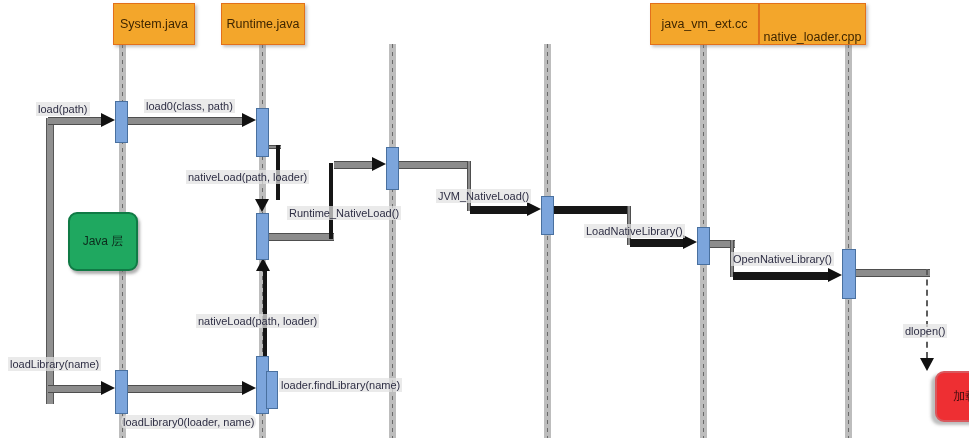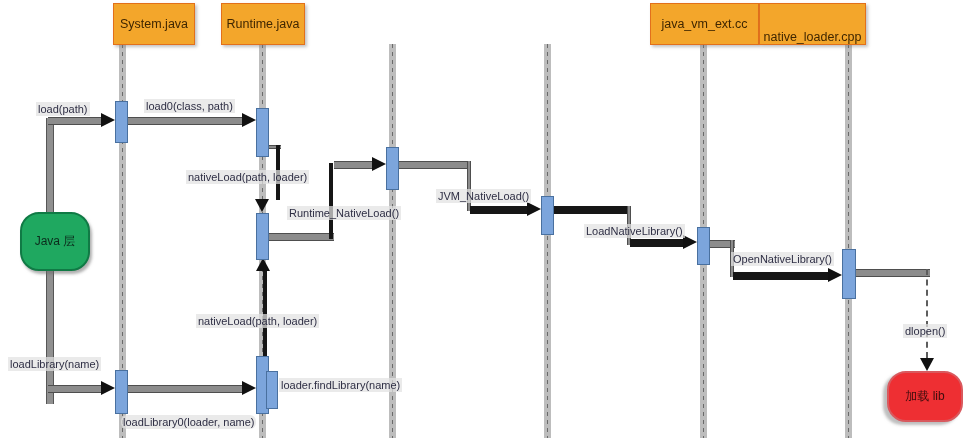--- a/index.html
+++ b/index.html
@@ -29,22 +29,22 @@
     border-right:1px solid #565656;z-index:2;}
   
   .ar,.ad,.au{position:absolute;width:0;height:0;z-index:3;}
   .ar{border-top:7px solid transparent;border-bottom:7px solid transparent;border-left:14px solid #111;}
   .ad{border-left:7px solid transparent;border-right:7px solid transparent;border-top:13px solid #111;}
   .au{border-left:7px solid transparent;border-right:7px solid transparent;border-bottom:13px solid #111;}
   
   .msg{position:absolute;font-size:11px;color:#2e2e44;white-space:nowrap;
     background:rgba(226,226,226,.72);padding:0 2px;line-height:14px;z-index:6;}
   
-  .node{position:absolute;border-radius:19px;display:flex;align-items:center;justify-content:center;
-    font-size:12px;z-index:7;}
+  .node{position:absolute;border-radius:9px;display:flex;align-items:center;justify-content:center;
+    font-size:12px;z-index:7;margin-left:48px;}
   .node.green{background:#1FA860;border:2px solid #107A45;color:#0c2b1c;
     box-shadow:2px 3px 3px rgba(110,110,110,.55);}
   .node.red{background:#EE2F33;border:2px solid #D9595E;color:#3f0d0d;
     box-shadow:-4px 3px 3px rgba(125,125,125,.5);}
 </style>
 </head>
 <body>
 
 <div id="stage">
 

